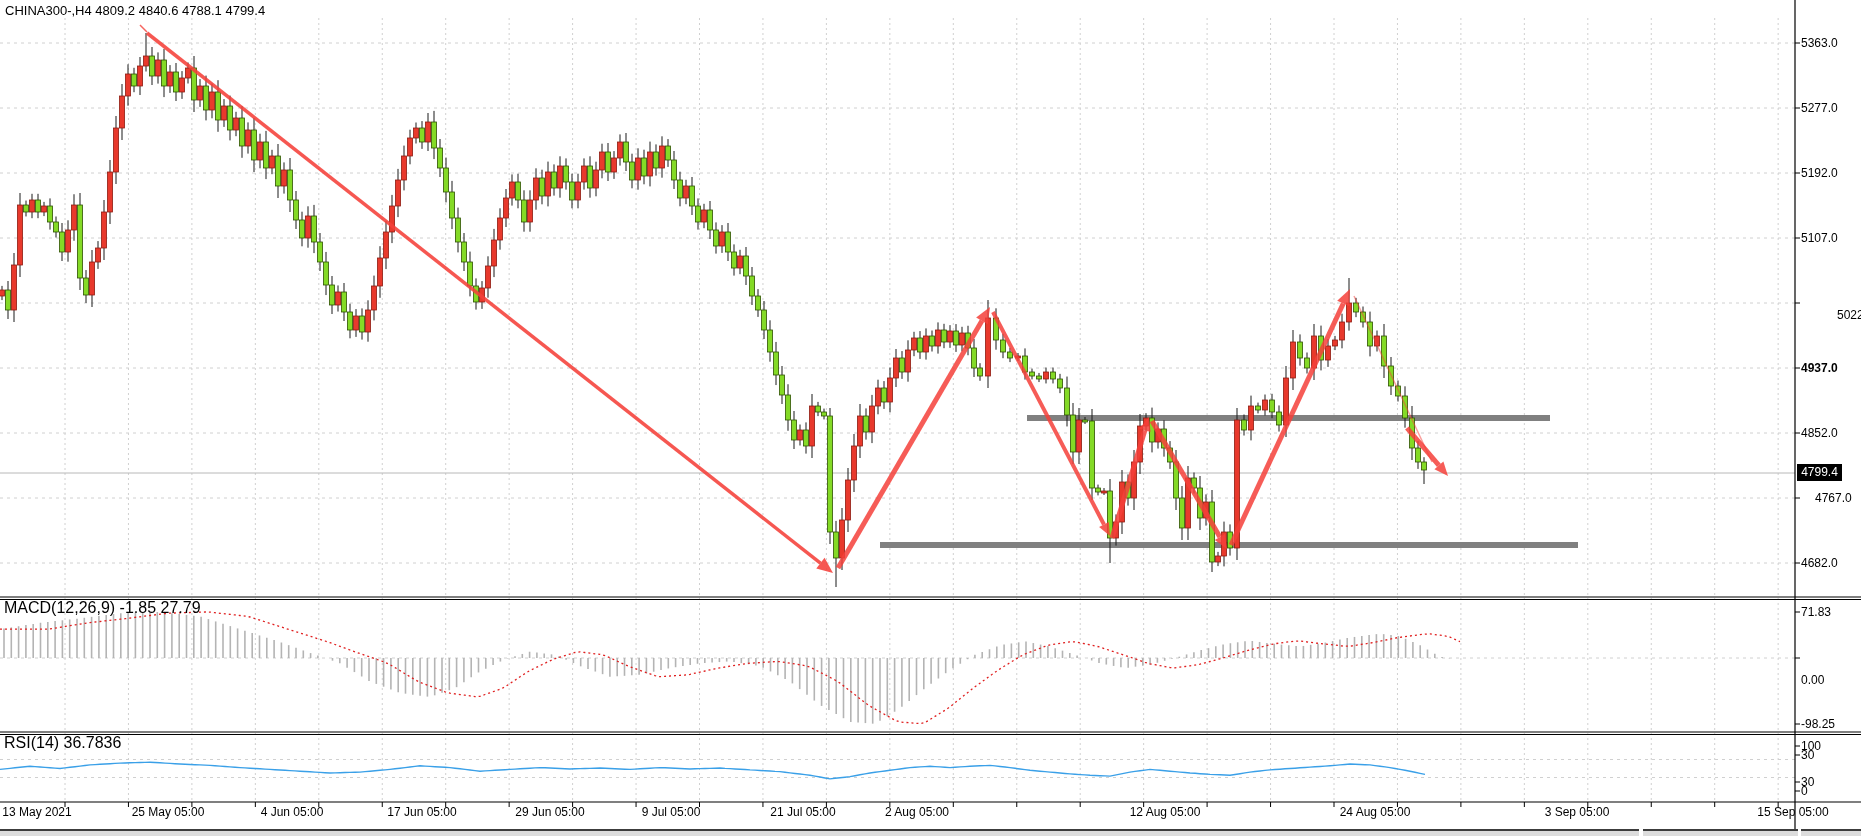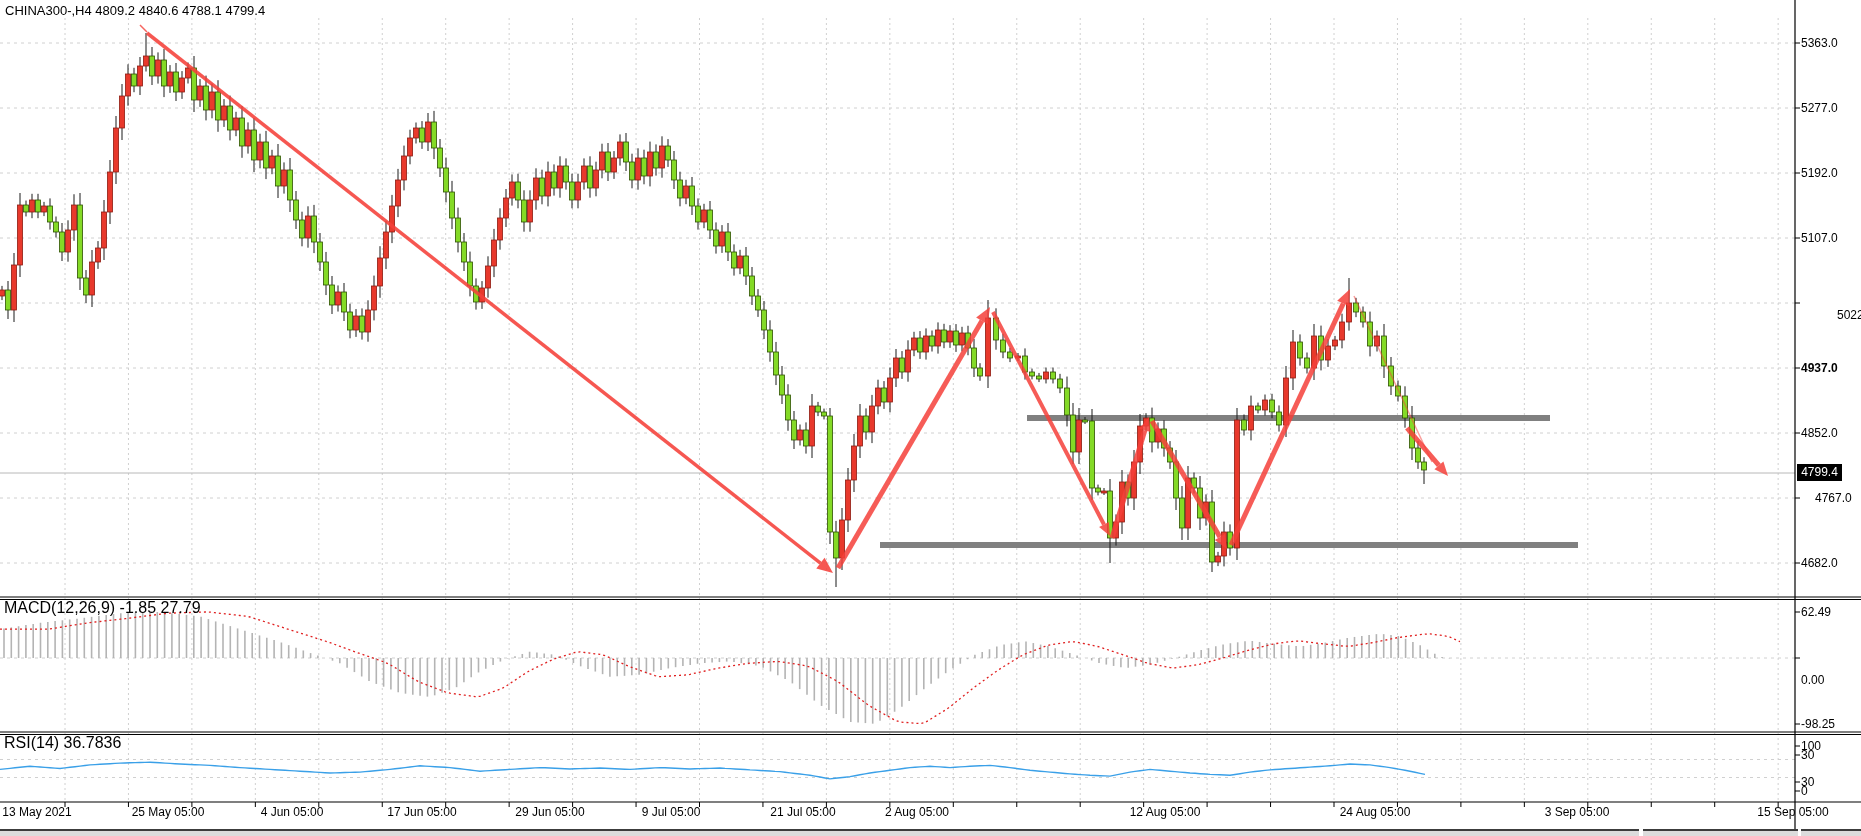--- a/index.html
+++ b/index.html
@@ -804,21 +804,21 @@
       <div class="axis-lbl" style="top: 101px;">5277.0</div>
       <div class="axis-lbl" style="top: 166px;">5192.0</div>
       <div class="axis-lbl" style="top: 231px;">5107.0</div>
       <div class="axis-lbl" style="top: 308px; padding-left: 36px;">5022.0</div>
       <div class="axis-lbl" style="top: 361px; font-weight: bold;">4937.0</div>
       <div class="axis-lbl" style="top: 426px;">4852.0</div>
       <div class="axis-lbl" style="top: 491px; margin-left: 14px;">4767.0</div>
       <div class="axis-lbl" style="top: 556px;">4682.0</div>
     </div>
   <div id="macd-axis">
-      <div class="axis-lbl" style="top: 605px;">62.49</div>
+      <div class="axis-lbl" style="top: 605px;">71.83</div>
       <div class="axis-lbl" style="top: 673px;">0.00</div>
       <div class="axis-lbl" style="top: 717px;">-98.25</div>
     </div>
   <div id="rsi-axis">
       <div class="axis-lbl" style="top: 739px;">100</div>
       <div class="axis-lbl" style="top: 748px;">30</div>
       <div class="axis-lbl" style="top: 775px;">30</div>
       <div class="axis-lbl" style="top: 784px;">0</div>
     </div>
   <div id="time-axis">

